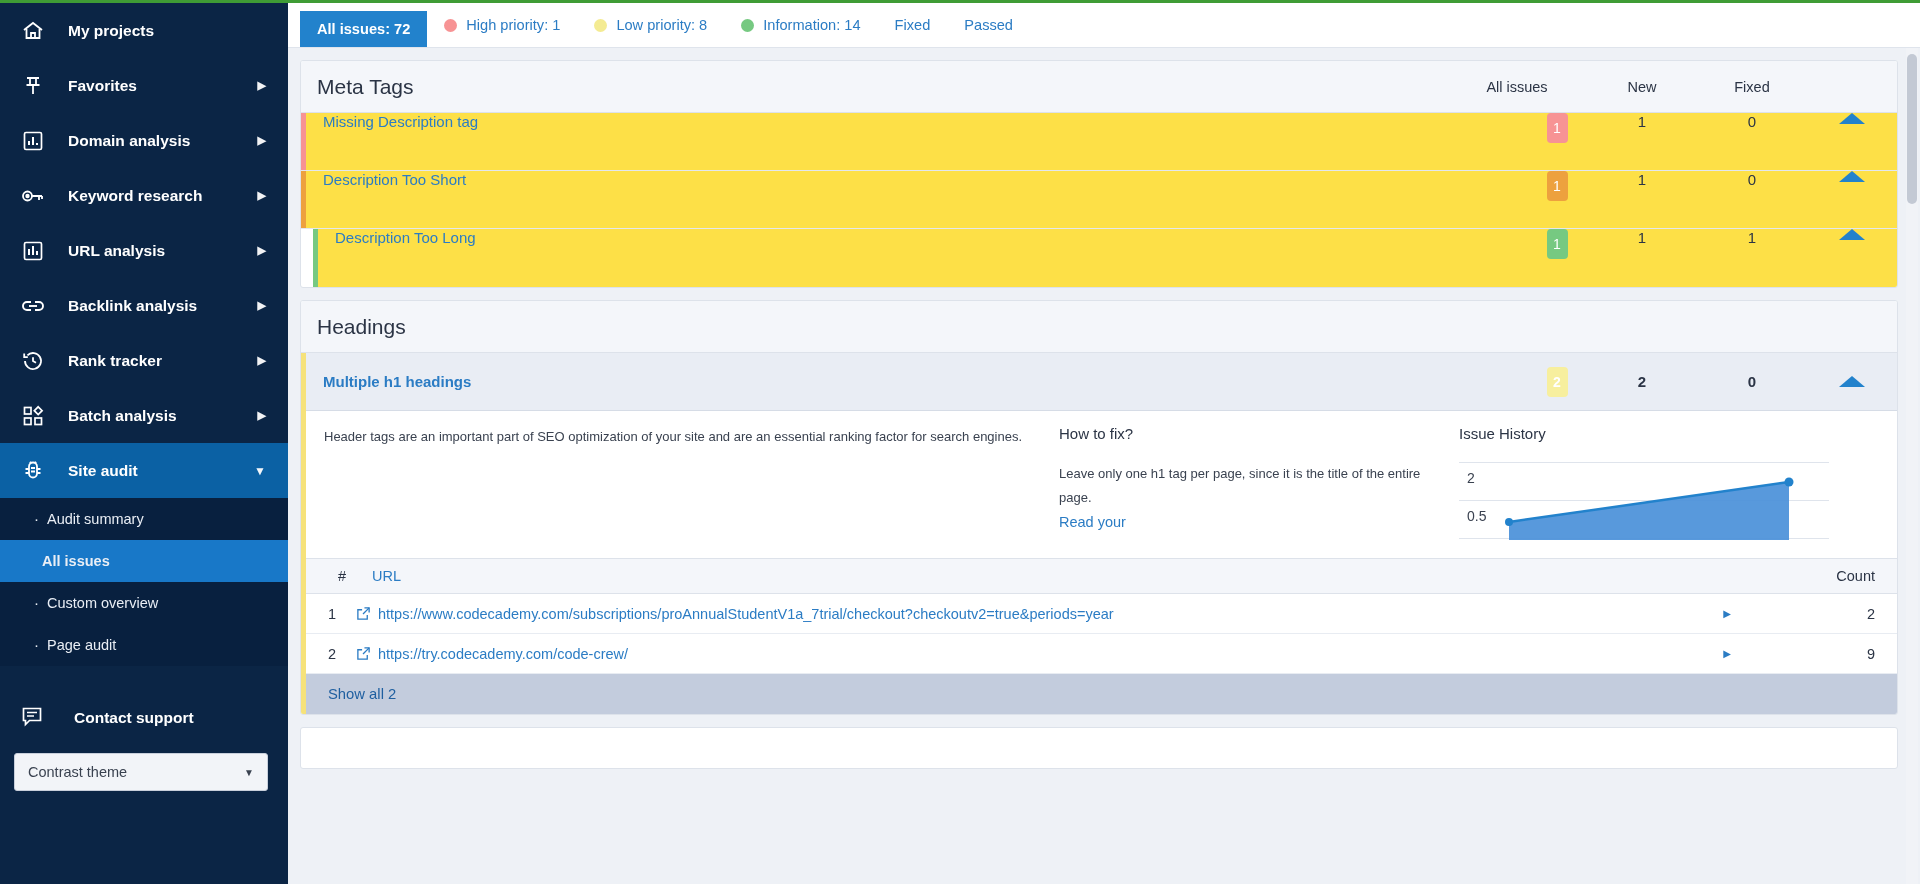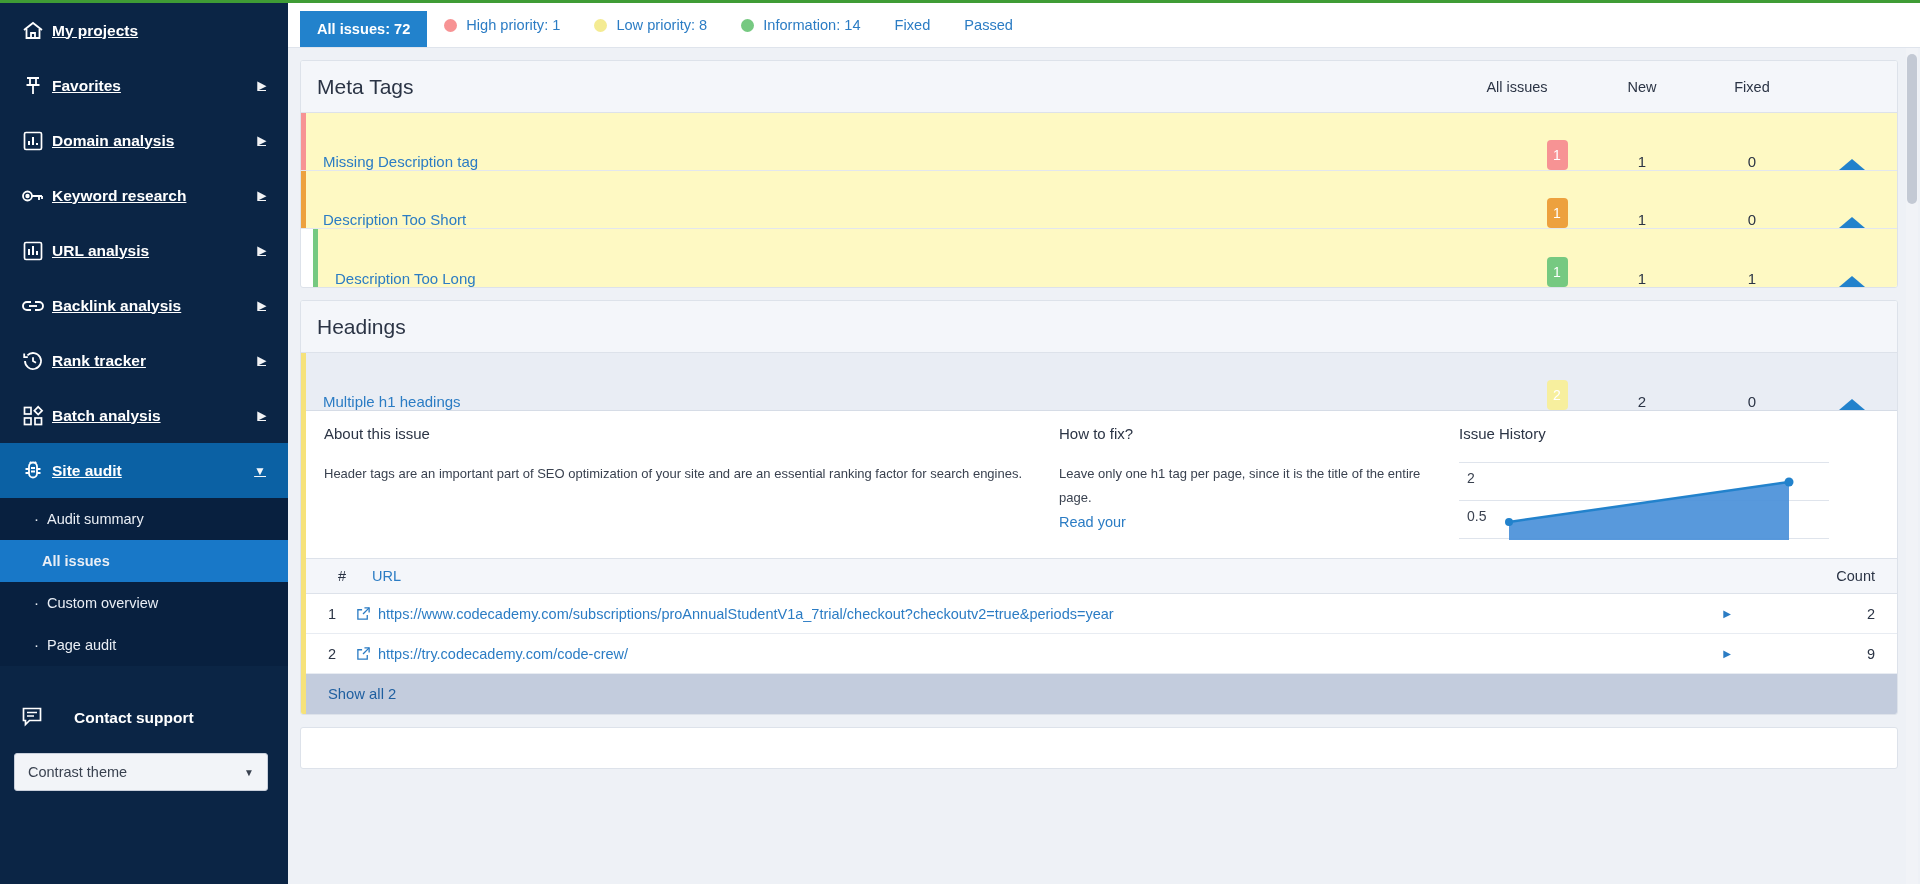--- a/index.html
+++ b/index.html
@@ -16,22 +16,22 @@
     width:288px; height:884px; flex:0 0 288px;
     background:#0b2545;
     color:#ffffff;
     display:flex; flex-direction:column;
     border-top:3px solid #3f9c35;
     position:relative;
     overflow:hidden;
   }
   .nav-item {
     height:55px; display:flex; align-items:center;
-    padding:0 22px 0 20px; gap:6px; cursor:pointer;
-    font-weight:bold; font-size:15.5px; position:relative;text-decoration:underline;
+    padding:0 22px 0 20px; gap:22px; cursor:pointer;
+    font-weight:bold; font-size:15.5px; position:relative;
   }
   .nav-item .ico { width:26px; height:26px; flex:0 0 26px; display:flex; align-items:center; justify-content:center; }
   .nav-item .lbl { flex:1; white-space:nowrap; }
   .nav-item .car { font-size:11px; line-height:1; opacity:.95; }
   .nav-item.active { background:#0b61a4; }
   .nav-item.active .car { font-size:12px; }
   .sub-item {
     height:42px; display:flex; align-items:center;
     padding-left:34px; font-size:14.5px; cursor:pointer;
     color:#e9eef5; background:#08203f;
@@ -74,43 +74,43 @@
   }
   .card-head {
     height:52px; background:#f4f6fa; display:flex; align-items:center;
     padding:0 0 0 16px; border-bottom:1px solid #dde2ea;
   }
   .card-title { font-size:21px; color:#2b3445; flex:1; font-weight:normal; }
   .col-h { width:110px; text-align:center; font-size:14.5px; color:#2b3445; }
   .col-h.wide { width:140px; }
   
   .issue-row {
-    display:flex; align-items:flex-end; height:58px; position:relative;
-    border-bottom:1px solid #e3e7ee; cursor:pointer; background:#fef9c3;
+    display:flex; align-items:flex-start; height:58px; position:relative;
+    border-bottom:1px solid #e3e7ee; cursor:pointer; background:#fde047;
   }
   .issue-row:last-child { border-bottom:none;margin-left:12px; }
   .bar { width:5px; align-self:stretch; flex:0 0 5px; }
   .issue-name { flex:1; padding-left:17px; color:#2b7cc4; font-size:15px; }
   .badge-cell { width:60px; display:flex; justify-content:center; }
   .badge {
     min-width:21px; height:30px; border-radius:4px; color:#fff;
     display:flex; align-items:center; justify-content:center;
     font-size:14px; padding:0 6px;
   }
   .num-cell { width:110px; text-align:center; font-size:15px; color:#2b3445; }
   .caret-cell { width:90px; display:flex; justify-content:center; align-items:center; }
   .tri-up {
     width:0;height:0;border-left:13px solid transparent;border-right:13px solid transparent;
     border-bottom:11px solid #2282cc;
   }
   
   .exp-wrap { border-left:5px solid #f6e27a; }
   .exp-head {
-    display:flex; align-items:flex-end; height:58px; background:#e9edf4;
-    border-bottom:1px solid #d6dce6; cursor:pointer;
+    display:flex; align-items:center; height:58px; background:#e9edf4;
+    border-bottom:1px solid #d6dce6; cursor:pointer;font-weight:bold;
   }
   .detail {
     display:flex; padding:14px 0 18px 18px; background:#fff; gap:0;
   }
   .dcol { padding-right:20px; }
   .dcol h4 { font-size:15px; font-weight:normal; color:#2b3445; margin-bottom:20px; }
   .dcol p { font-size:13px; line-height:24px; color:#3a4250; }
   .readmore { color:#2b7cc4; font-size:14.5px; display:inline-block; margin-top:4px; cursor:pointer; }
   #about { width:735px; }
   #howto { width:400px; }
@@ -373,21 +373,20 @@
           </div>
           <div class="num-cell">2</div>
           <div class="num-cell">0</div>
           <div class="caret-cell">
               <span class="tri-up"></span>
             </div>
         </div>
 
         <div class="detail">
           <div class="dcol" id="about">
-            <h4>About this issue</h4>
             <p>Header tags are an important part of SEO optimization of your site and are an essential ranking factor for search engines.</p>
           </div>
           <div class="dcol" id="howto">
             <h4>How to fix?</h4>
             <p>Leave only one h1 tag per page, since it is the title of the entire page.</p>
             <span class="readmore">Read your</span>
           </div>
           <div class="dcol" id="hist">
             <h4>Issue History</h4>
             <div class="chart-box">

